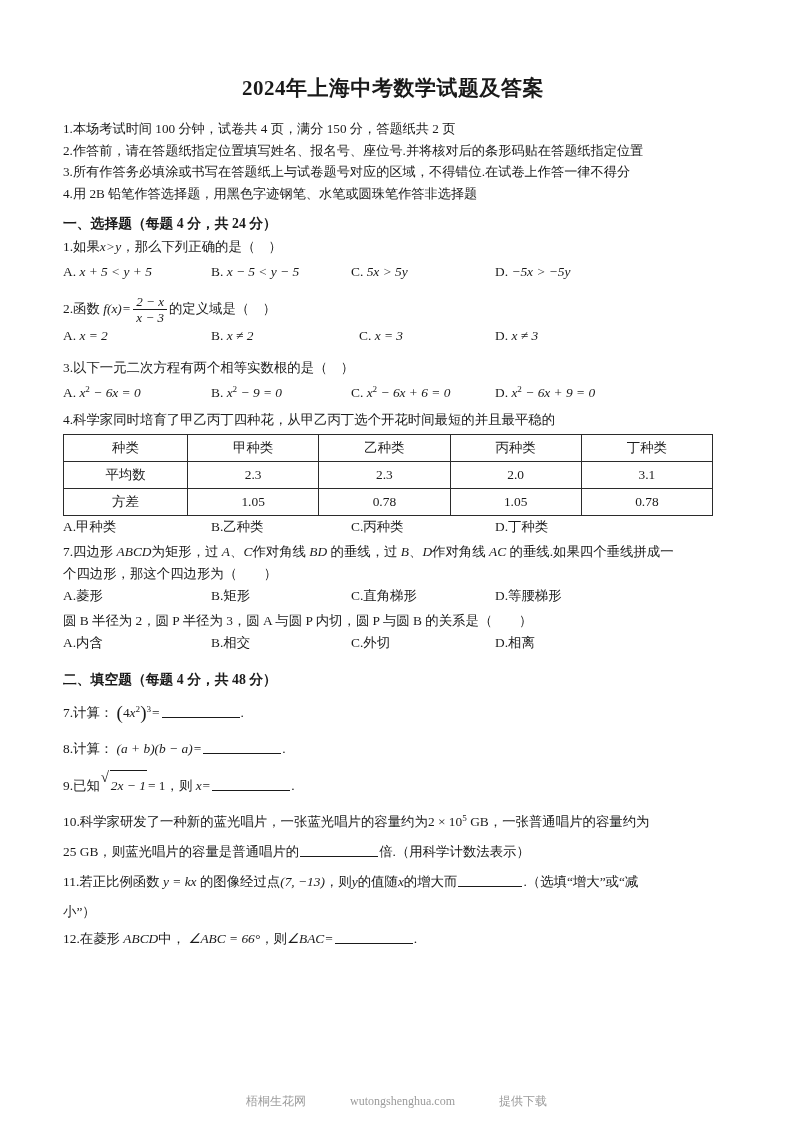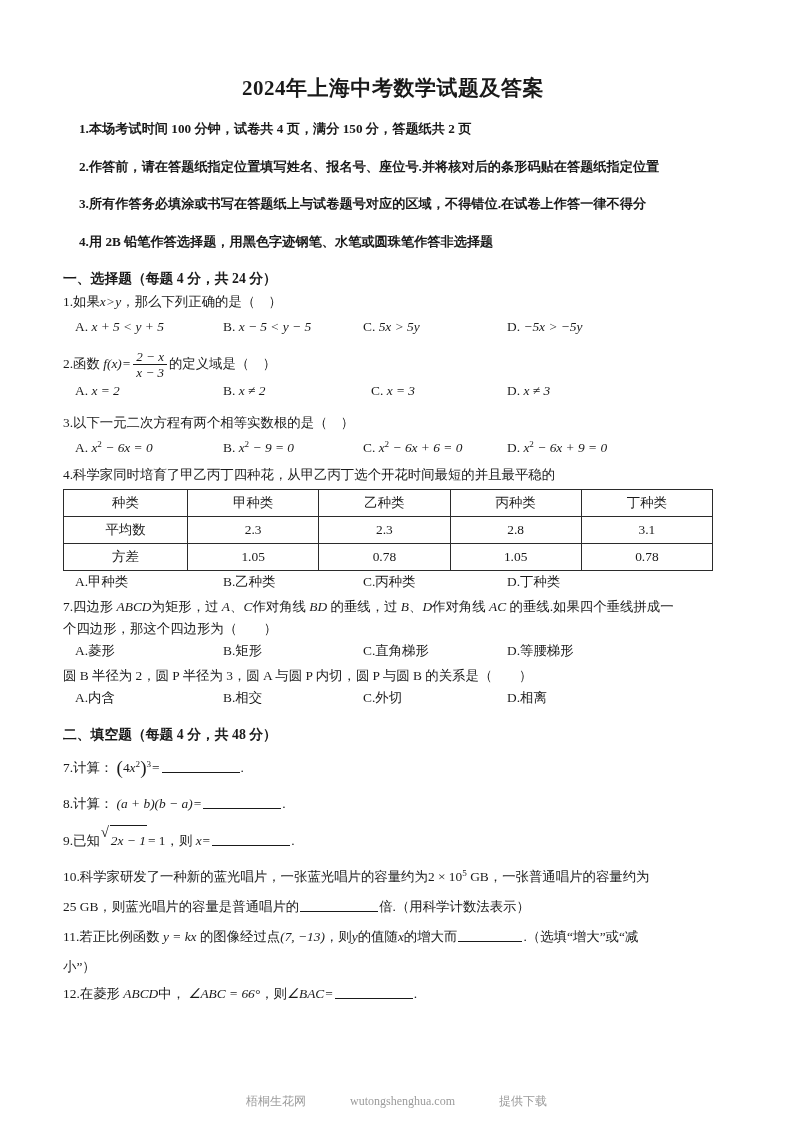--- a/index.html
+++ b/index.html
@@ -33,24 +33,24 @@
     text-align: center;
     font-weight: bold;
     font-size: 21px;
     letter-spacing: .5px;
     margin: 17px 0 16px 0;
     line-height: 1.3;
   }
 
   
   .instr {
-    font-weight: bold;
+    font-weight: normal;
     font-size: 13.2px;
     line-height: 21.5px;
-    margin: 16px;
+    margin: 0;
     white-space: nowrap;
   }
 
   
   .sec-head {
     font-weight: bold;
     font-size: 13.8px;
     line-height: 22px;
     margin-top: 9px;
     margin-bottom: 1px;
@@ -70,21 +70,20 @@
     position: relative;
     height: 24px;
     font-size: 13.4px;
     margin: 6px 0 0 0;
   }
   .opts.narrow { margin-top: 2px; height: 23px; }
   .opt {
     position: absolute;
     top: 0;
     white-space: nowrap;
-    margin-left: 12px;
   }
 
   
   .mi { font-style: italic; font-family: "Liberation Serif", serif; }
   .mn { font-style: normal; }
   .mo { font-style: normal; padding: 0 1px; }
   .sup {
     font-size: 0.68em;
     vertical-align: super;
     font-style: normal;
@@ -231,21 +230,21 @@
           <td class="lab">种类</td>
           <td>甲种类</td>
           <td>乙种类</td>
           <td>丙种类</td>
           <td>丁种类</td>
         </tr>
         <tr>
           <td class="lab">平均数</td>
           <td>2.3</td>
           <td>2.3</td>
-          <td>2.8</td>
+          <td>2.0</td>
           <td>3.1</td>
         </tr>
         <tr>
           <td class="lab">方差</td>
           <td>1.05</td>
           <td>0.78</td>
           <td>1.05</td>
           <td>0.78</td>
         </tr>
       </tbody>

